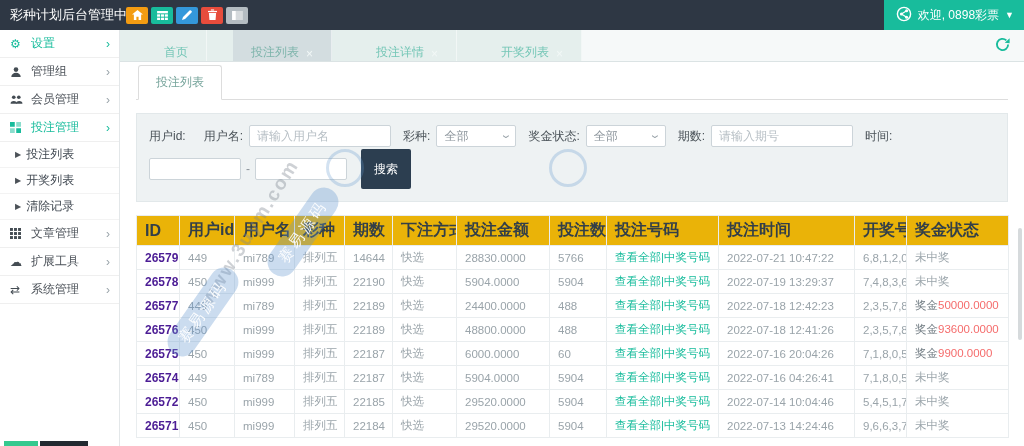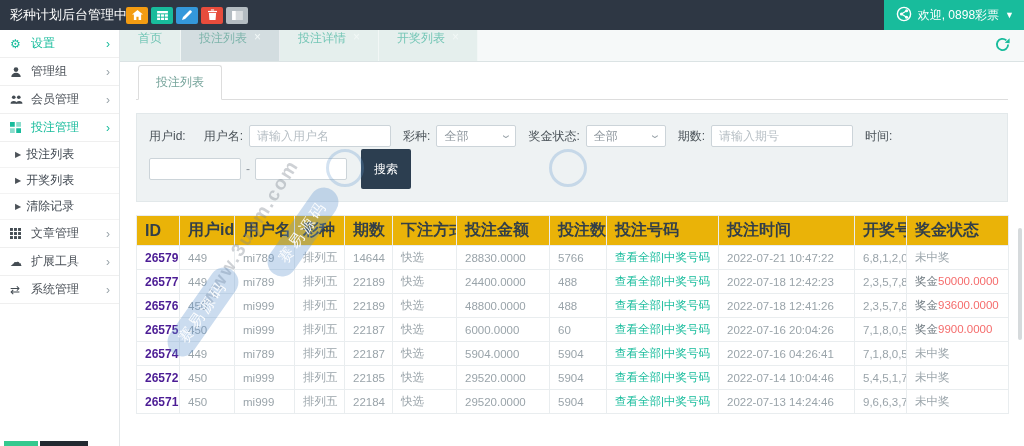--- a/index.html
+++ b/index.html
@@ -23,21 +23,21 @@
   .side-item .icon{width:17px;color:#444c53;font-size:12px;line-height:1;display:flex;align-items:center;}
   .side-item .lbl{flex:1;padding-left:4px;}
   .side-item .chev{color:#9aa4aa;font-size:12px;}
   .side-item.active,.side-item.active .icon,.side-item.active .chev{color:var(--accent);}
   .side-sub{height:26px;display:flex;align-items:center;padding:0 8px 0 15px;border-bottom:1px solid #f3f3f3;font-size:12px;color:#3f4750;cursor:pointer;background:#fff;}
   .side-sub .bullet{font-size:8px;color:#4c5258;margin-right:5px;}
 
   
   .tabbar{position:absolute;left:120px;right:0;top:30px;height:32px;background:#f6f9f9;border-bottom:1px solid #dbe3e4;display:flex;align-items:stretch;z-index:4;}
   .tabs-band{display:flex;background:#e5efed;}
-  .tab{padding:0 18px;display:flex;align-items:flex-start;justify-content:center;gap:7px;font-size:12px;color:#74c6b6;cursor:pointer;border-right:1px solid rgba(255,255,255,.5);}
+  .tab{padding:0 18px;display:flex;align-items:flex-end;justify-content:center;gap:7px;font-size:12px;color:#74c6b6;cursor:pointer;border-right:1px solid rgba(255,255,255,.5);margin-left:26px;}
   .tab.active{background:#d3dde0;color:#7db4ab;}
   .tab .x{color:#f2f8f7;font-size:12px;cursor:pointer;}
   .refresh{margin-left:auto;align-self:center;margin-right:14px;background:none;border:none;cursor:pointer;display:flex;}
 
   
   .card{position:absolute;left:120px;right:0;top:62px;bottom:0;background:#fff;overflow:hidden;}
   .card-tabrow{height:32px;margin:6px 16px 0;border-bottom:1px solid #ddd;position:relative;}
   .card-tab{position:absolute;left:2px;bottom:-1px;padding:8px 17px;background:#fff;border:1px solid #ddd;border-bottom:1px solid #fff;border-radius:3px 3px 0 0;font-size:12px;color:#76a49b;cursor:pointer;}
 
   
@@ -309,20 +309,34 @@
             <td>14644</td>
             <td>快选</td>
             <td>28830.0000</td>
             <td>5766</td>
             <td><span class="view-link">查看全部|中奖号码</span></td>
             <td>2022-07-21 10:47:22</td>
             <td>6,8,1,2,0</td>
             <td>未中奖</td>
           </tr>
           <tr>
+            <td class="id">26578</td>
+            <td>450</td>
+            <td>mi999</td>
+            <td>排列五</td>
+            <td>22190</td>
+            <td>快选</td>
+            <td>5904.0000</td>
+            <td>5904</td>
+            <td><span class="view-link">查看全部|中奖号码</span></td>
+            <td>2022-07-19 13:29:37</td>
+            <td>7,4,8,3,6</td>
+            <td>未中奖</td>
+          </tr>
+          <tr>
             <td class="id">26577</td>
             <td>449</td>
             <td>mi789</td>
             <td>排列五</td>
             <td>22189</td>
             <td>快选</td>
             <td>24400.0000</td>
             <td>488</td>
             <td><span class="view-link">查看全部|中奖号码</span></td>
             <td>2022-07-18 12:42:23</td>

